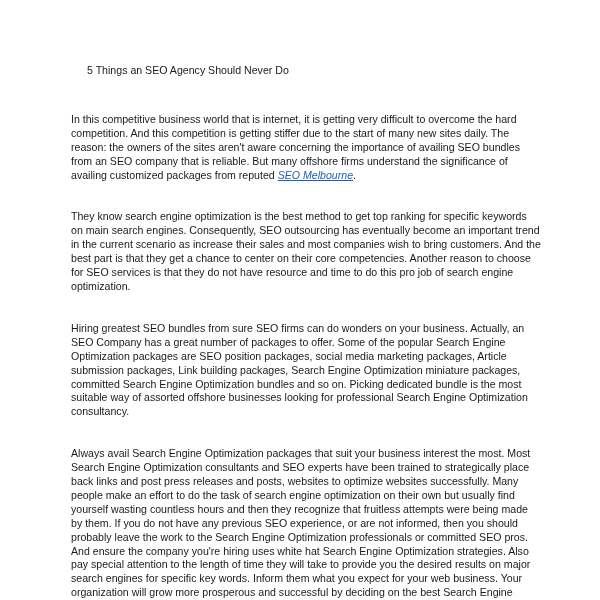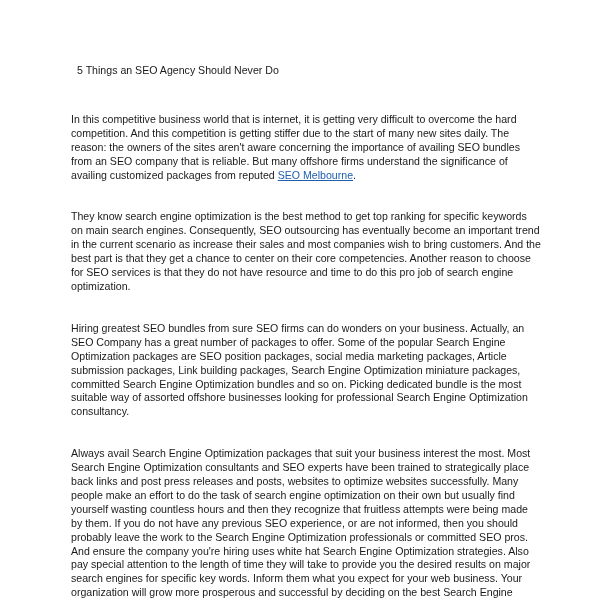--- a/index.html
+++ b/index.html
@@ -2,23 +2,23 @@
 <html><head>
   <meta charset="utf-8">
   <style>
     html, body { margin: 0; padding: 0; background: #ffffff; }
     body { width: 600px; height: 600px; overflow: hidden; position: relative; }
     .page {
       position: absolute; left: 71px; top: 64px; width: 470px;
       font-family: "Liberation Sans", sans-serif;
       font-size: 10.6px; line-height: 13.9px; color: #1a1a1a;
     }
-    .title { margin: 0 0 35px 6px; font-size: 10.6px; font-weight: normal; }
+    .title { margin: 0 0 35px 16px; font-size: 10.6px; font-weight: normal; }
     p { margin: 0 0 28px 0; }
-    a { color: #1f5fae; text-decoration: underline; }
+    a { color: #1f5fae; text-decoration: underline; font-style: italic; }
   </style>
 </head>
 <body>
 
 <div class="page">
   <div class="title">5 Things an SEO Agency Should Never Do</div>
 
   <p><span>In this competitive business world that is internet, it is getting very difficult to overcome the hard competition. And this competition is getting stiffer due to the start of many new sites daily. The reason: the owners of the sites aren't aware concerning the importance of availing SEO bundles from an SEO company that is reliable. But many offshore firms understand the significance of availing customized packages from reputed </span><a href="#">SEO Melbourne</a><span>.</span></p>
 
   <p>They know search engine optimization is the best method to get top ranking for specific keywords on main search engines. Consequently, SEO outsourcing has eventually become an important trend in the current scenario as increase their sales and most companies wish to bring customers. And the best part is that they get a chance to center on their core competencies. Another reason to choose for SEO services is that they do not have resource and time to do this pro job of search engine optimization.</p>

